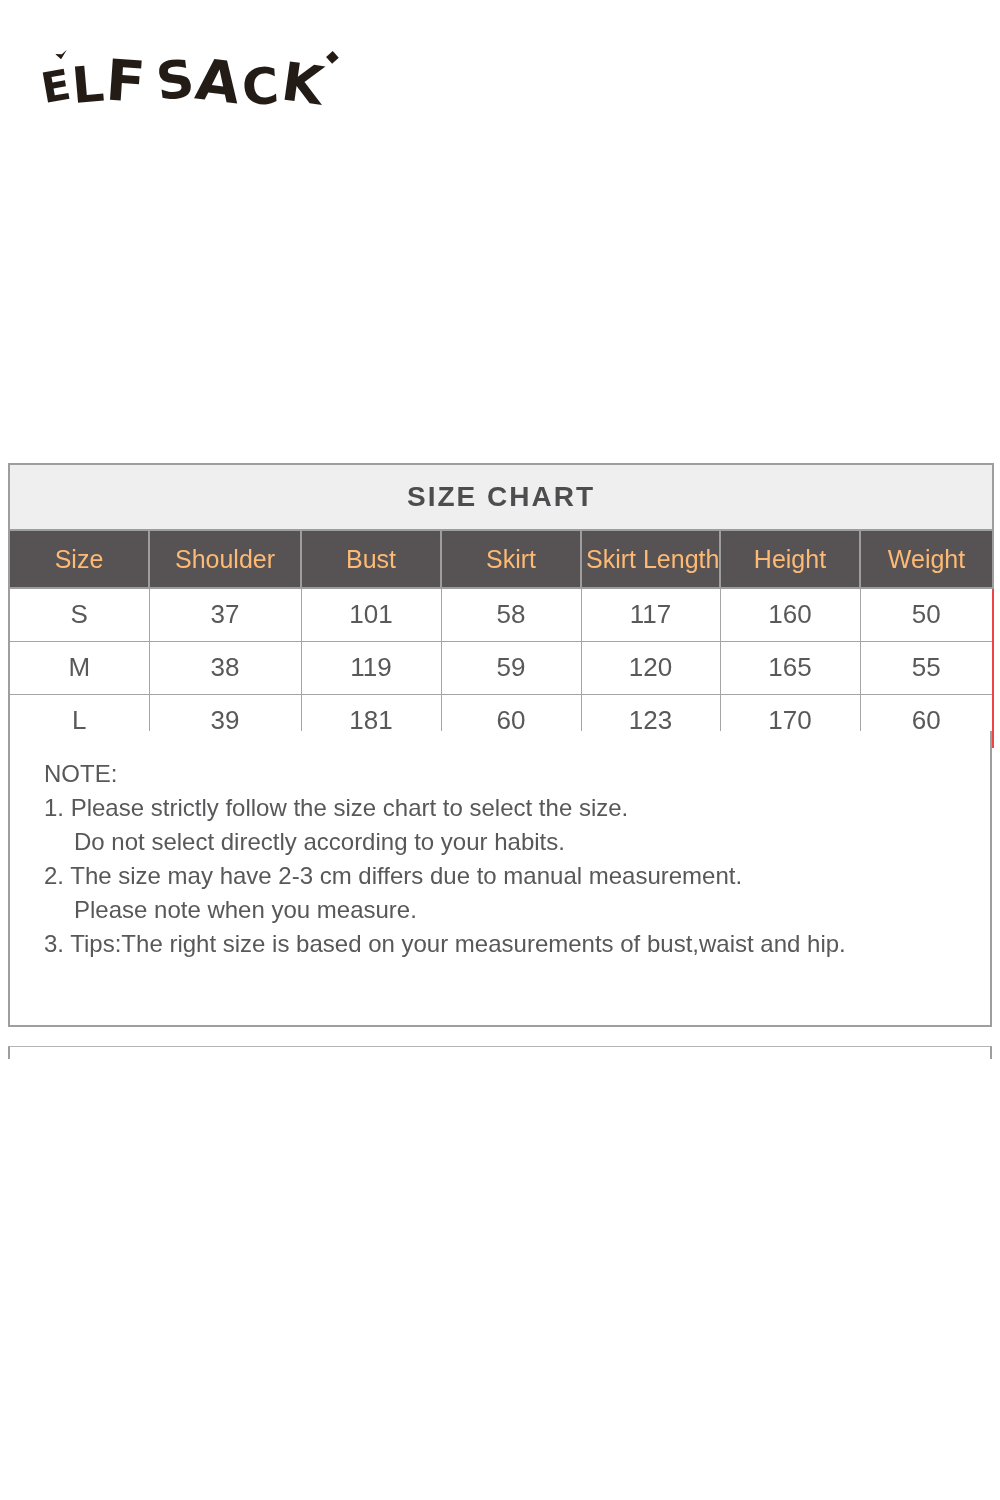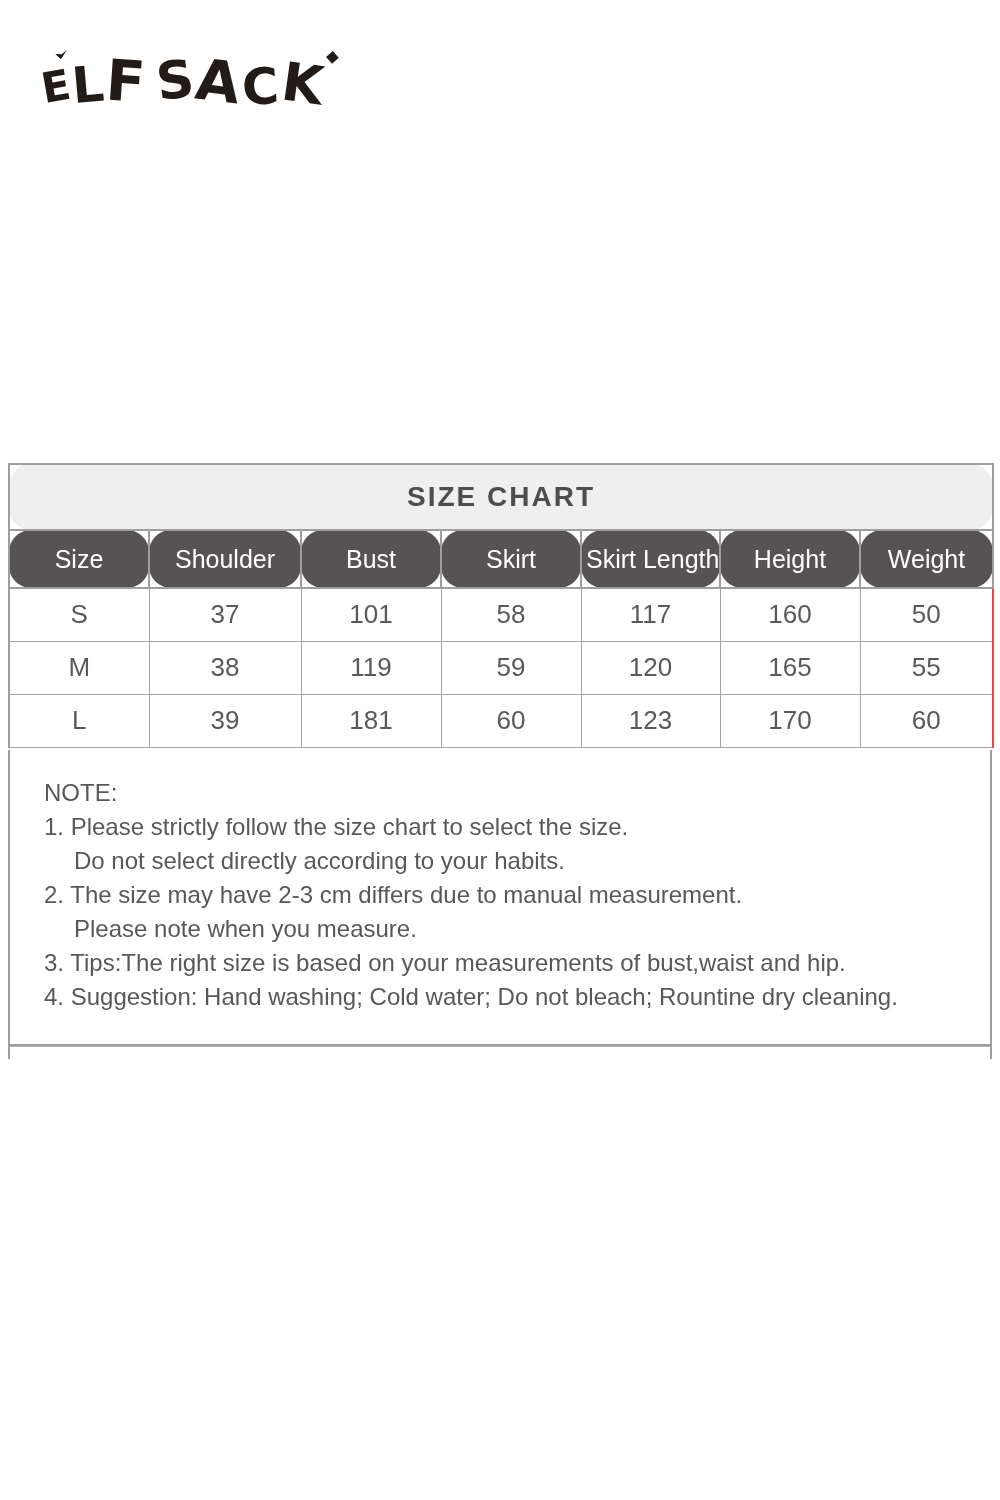--- a/index.html
+++ b/index.html
@@ -49,34 +49,33 @@
     width: 984px;
   }
   table.size-chart {
     width: 100%;
     border-collapse: collapse;
     table-layout: fixed;
   }
   table.size-chart td, table.size-chart th {
     text-align: center;
     vertical-align: middle;
-    border-radius: 22px;
   }
   .title-cell {
     background: #efefef;
     border: 2px solid #9e9e9e;
     height: 66px;
     font-size: 28px;
     font-weight: bold;
     letter-spacing: 2px;
     color: #4d4d4f;
   }
   th.hdr {
     background: #575354;
-    color: #ffffff;
+    color: #fdba74;
     font-weight: normal;
     font-size: 25px;
     height: 58px;
     border: 2px solid #9e9e9e;
     border-top: none;
     padding: 4px;
     overflow: hidden;
     white-space: nowrap;
   }
   th.hdr + th.hdr { border-left: 2px solid #ef4444; }
@@ -86,21 +85,21 @@
     height: 53px;
     border: 1px solid #a5a5a5;
     background: #ffffff;
   }
   tr.data-row td:first-child { border-left: 2px solid #9e9e9e; }
   tr.data-row td:last-child { border-right: 2px solid #ef4444; }
 
   
   .note-box {
     position: absolute;
-    left: 8px; top: 750px;
+    left: 8px; top: 731px;
     width: 984px; height: 296px;
     border: 2px solid #9e9e9e;
     border-top: none;
     background: #ffffff;
     padding: 26px 20px 0 34px;
     color: #58585a;
     font-size: 24px;
   }
   .note-line { line-height: 34px; white-space: nowrap; }
   .note-line.indent { padding-left: 30px; }
@@ -184,16 +183,15 @@
   </table>
 </div>
 
 <div class="note-box">
   <div class="note-line">NOTE:</div>
   <div class="note-line">1. Please strictly follow the size chart to select the size.</div>
   <div class="note-line indent">Do not select directly according to your habits.</div>
   <div class="note-line">2. The size may have 2-3 cm differs due to manual measurement.</div>
   <div class="note-line indent">Please note when you measure.</div>
   <div class="note-line">3. Tips:The right size is based on your measurements of bust,waist and hip.</div>
-  <div class="note-line">4. Suggestion: Hand washing; Cold water; Do not bleach; Rountine dry cleaning.</div>
 </div>
 
 <div class="next-box-sliver"></div>
 
 </body></html>

